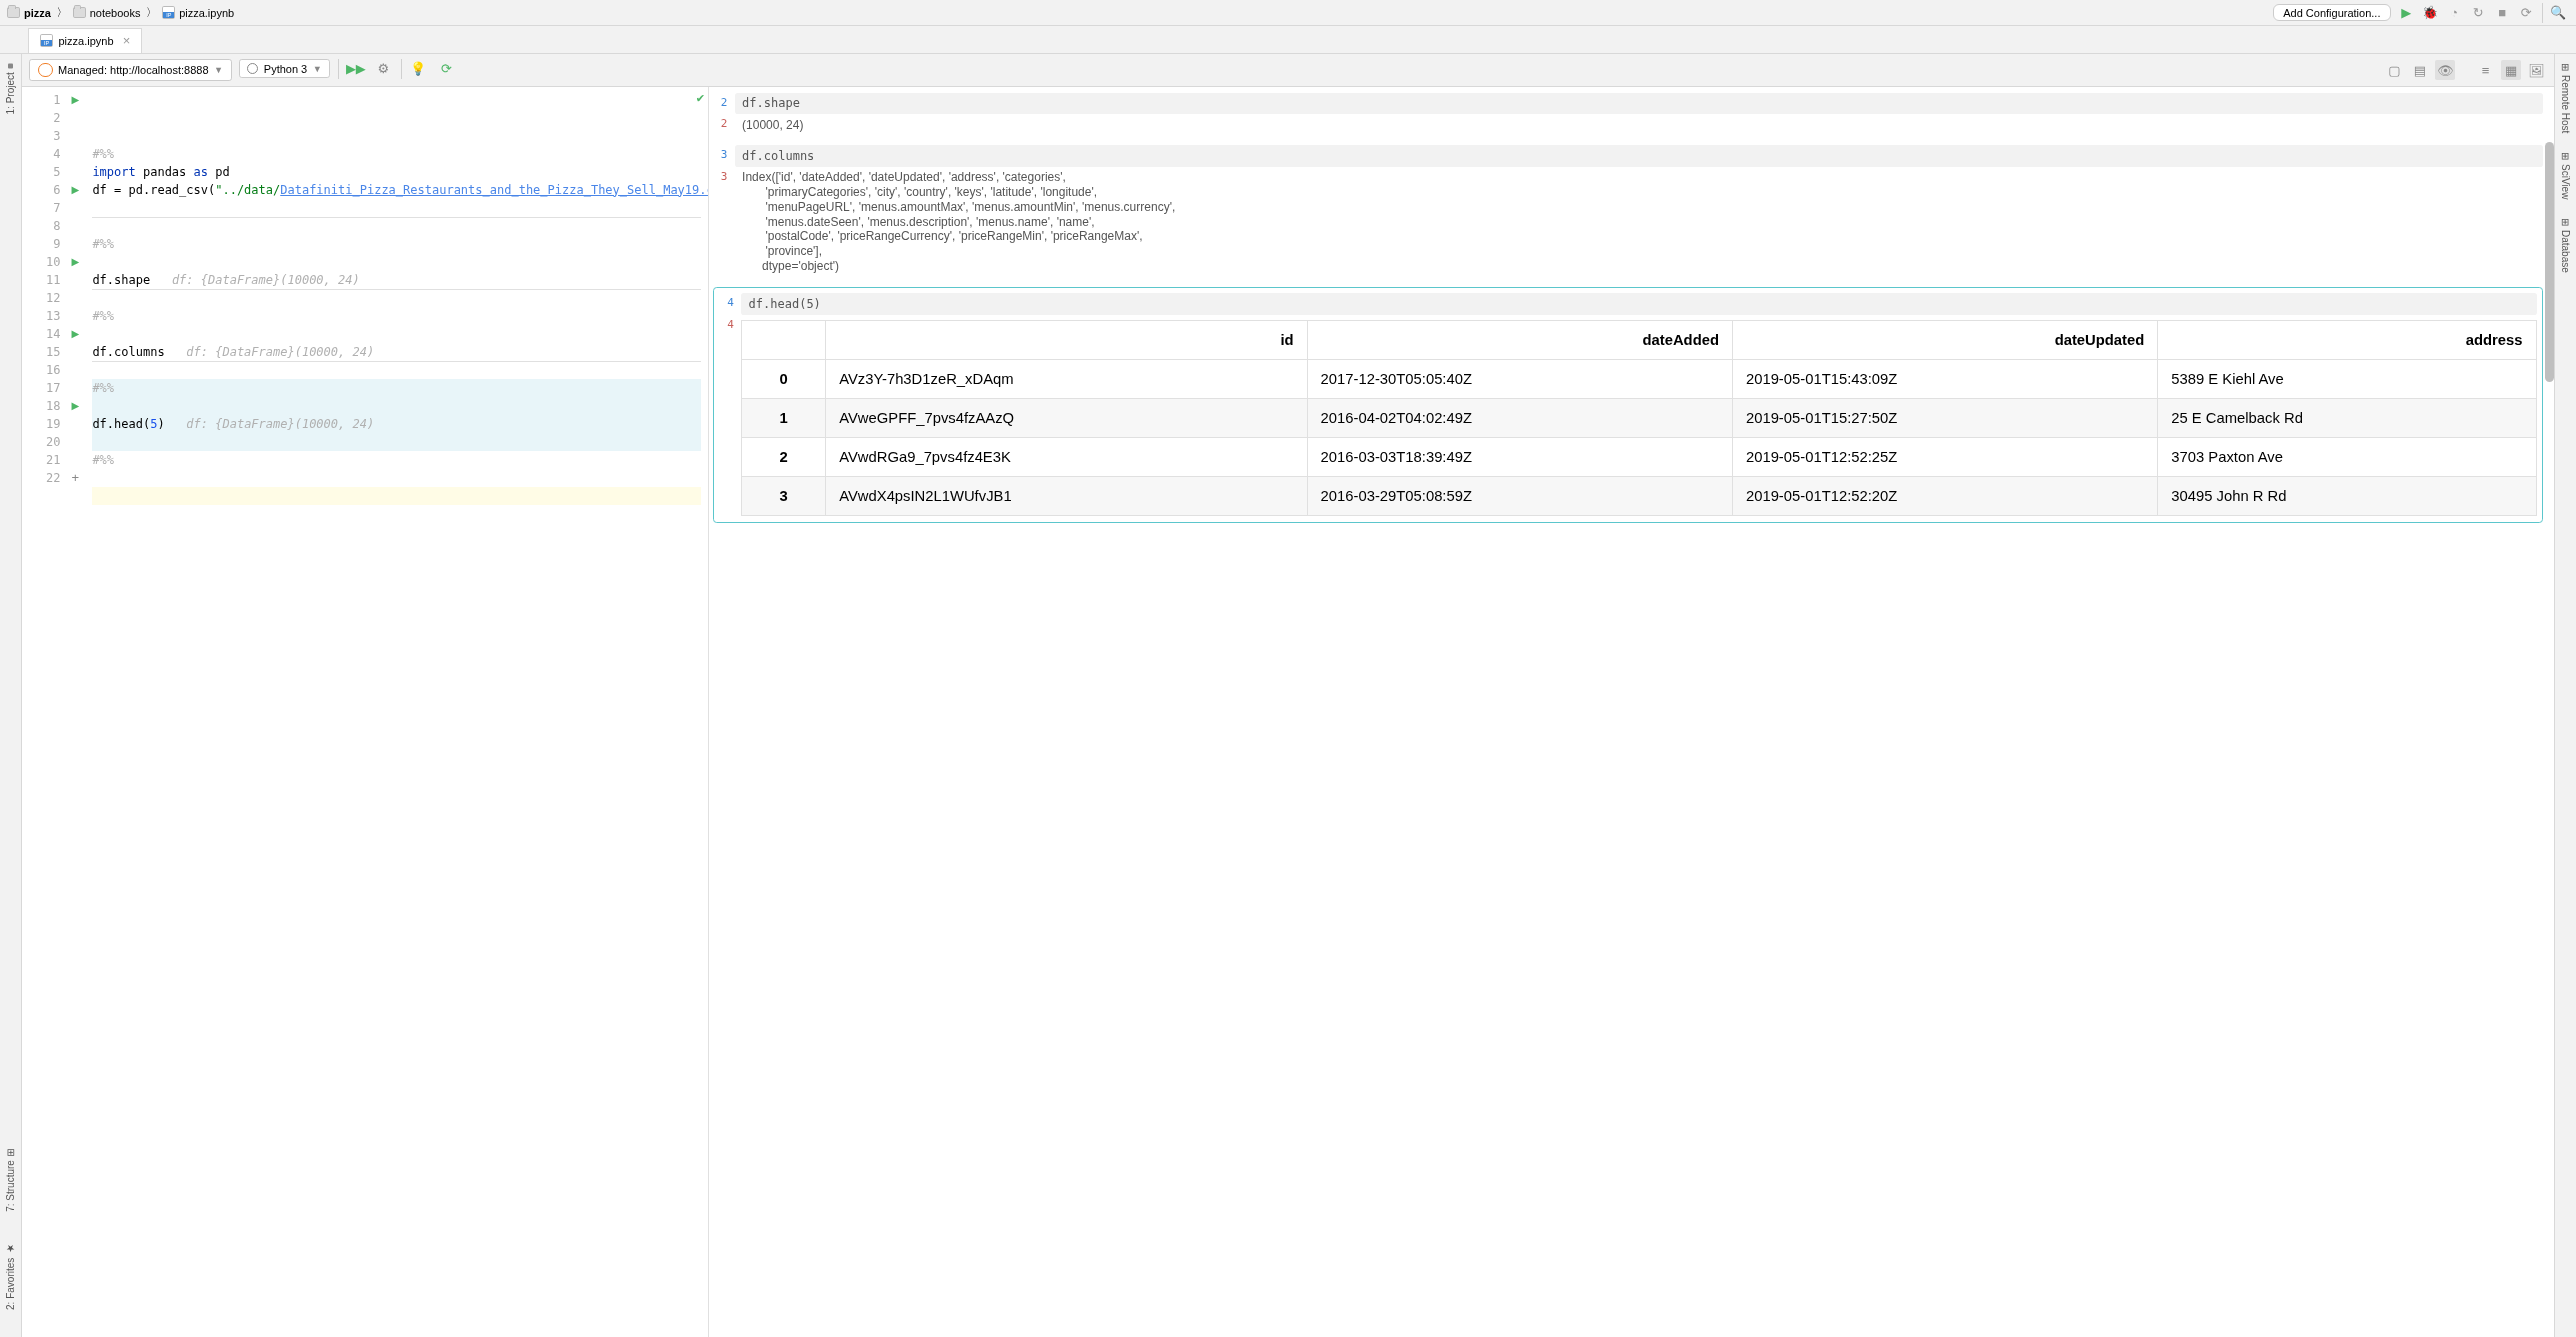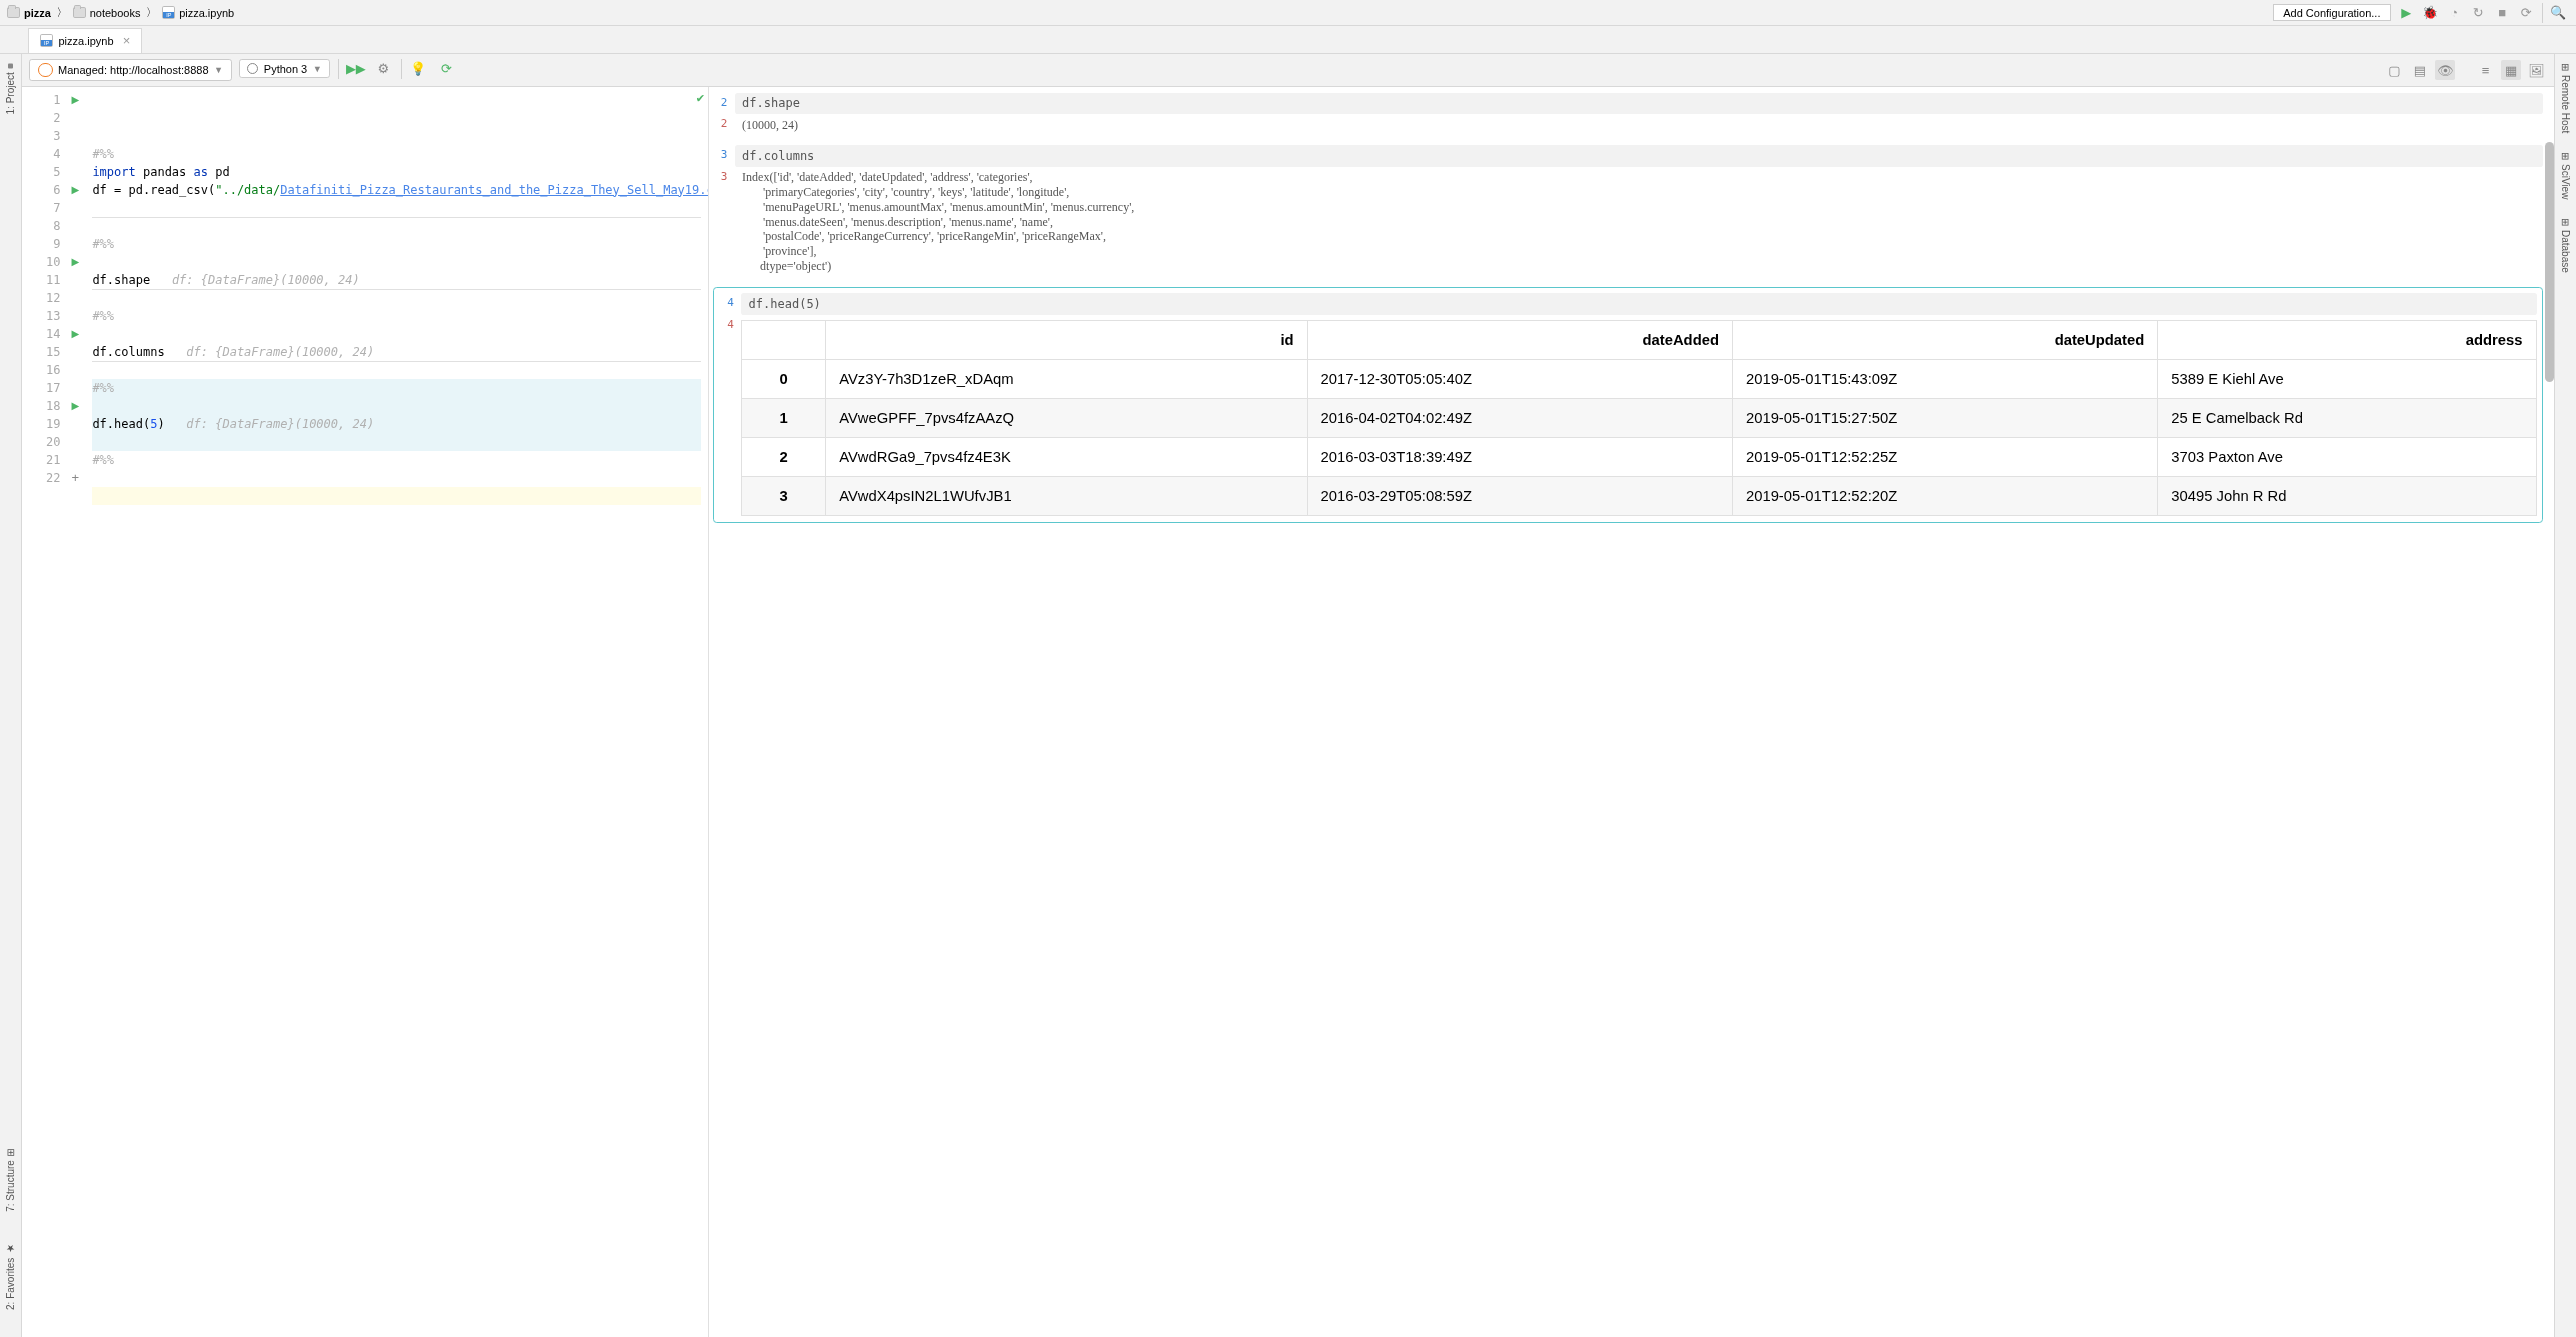--- a/index.html
+++ b/index.html
@@ -14,21 +14,21 @@
   transform-origin: top left;
 }
 .top-nav { height: 26px; background: #f2f2f2; border-bottom: 0.9px solid #d8d8d8; display:flex; align-items:center; padding-left: 7.4px; font-size: 11px; justify-content: space-between; }
 .breadcrumbs { display:flex; align-items:center; gap:5.5px; }
 .crumb { display:flex; align-items:center; gap:3.7px; color:#000; cursor:pointer; }
 .folder-ico { width:13px; height:11px; background:#dcdcdc; border:0.9px solid #bbb; border-radius:1.8px; position:relative; }
 .folder-ico::before { content:''; position:absolute; top:-2.8px; left:0; width:5.5px; height:2.8px; background:#dcdcdc; border:0.9px solid #bbb; border-bottom:none; border-radius:1.8px 1.8px 0 0; }
 .ipynb-ico { width:13px; height:13px; background:#fff; border:0.9px solid #bbb; border-radius:1.8px; position:relative; }
 .ipynb-ico::after { content:'IP'; position:absolute; bottom:0; left:0; right:0; background:#3e86d7; color:#fff; font-size:5.5px; text-align:center; line-height:6.5px; }
 .top-right { display:flex; align-items:center; gap:7.4px; padding-right:9.2px; }
-.add-config-btn { background:#fff; border:0.9px solid #ccc; border-radius:0; padding:1.8px 9.2px; font-size:11px; cursor:pointer; }
+.add-config-btn { background:#fff; border:0.9px solid #ccc; border-radius:6px; padding:1.8px 9.2px; font-size:11px; cursor:pointer; }
 .tool-icon { width:16.6px; height:16.6px; display:flex; align-items:center; justify-content:center; color:#999; cursor:pointer; font-size:13px; }
 .tool-icon.green { color:#4eb666; }
 
 .tabs-row { height:28px; background:#f2f2f2; border-bottom:0.9px solid #d8d8d8; display:flex; align-items:flex-end; padding-left:28px; }
 .file-tab { background:#fff; border:0.9px solid #d8d8d8; border-bottom:none; padding:4.6px 11px; display:flex; align-items:center; gap:5.5px; font-size:11px; cursor:pointer; }
 .file-tab .close { color:#999; font-size:13px; margin-left:3.7px; }
 
 .main-layout { display:flex; height: calc(100% - 54px); }
 .left-gutter { width:22px; background:#f2f2f2; border-right:0.9px solid #d8d8d8; display:flex; flex-direction:column; align-items:center; justify-content:space-between; padding:9.2px 0; }
 .right-gutter { width:22px; background:#f2f2f2; border-left:0.9px solid #d8d8d8; display:flex; flex-direction:column; align-items:center; justify-content:flex-start; padding:9.2px 0; }
@@ -71,21 +71,21 @@
 .hint { color:#b0b0b0; font-style:italic; }
 .sync-badge { position:absolute; top:1.8px; right:3.7px; color:#4eb666; font-size:13px; }
 
 .output-pane { flex:1; padding:5.5px 11px 5.5px 3.7px; overflow:auto; position:relative; }
 .out-cell { margin-bottom:9.2px; }
 .out-row { display:flex; align-items:flex-start; }
 .out-num { width:22px; text-align:right; padding-right:7.4px; font-family:Menlo,Consolas,monospace; font-size:11px; color:#888; line-height:20px; flex-shrink:0; }
 .out-num.in { color:#3e86d7; }
 .out-num.out { color:#c7605b; }
 .code-box { background:#f2f2f2; border-radius:2.8px; padding:3.7px 7.4px; flex:1; font-family:Menlo,Consolas,monospace; font-size:12px; color:#555; }
-.out-text { flex:1; font-family:Liberation Serif, serif; font-size:12px; color:#555; white-space:pre; line-height:14.8px; padding:3.7px 7.4px; }
+.out-text { flex:1; font-family:Liberation Sans, sans-serif; font-size:12px; color:#555; white-space:pre; line-height:14.8px; padding:3.7px 7.4px; }
 .selected-cell { border:1.8px solid #5bc6cc; border-radius:3.7px; padding:5.5px; margin-top:7.4px; }
 .df-table { width:100%; border-collapse:collapse; margin-top:5.5px; font-size:14.8px; }
 .df-table th, .df-table td { border:0.9px solid #e0e0e0; padding:11px 13px; text-align:left; }
 .df-table th { text-align:right; font-weight:600; background:#fff; }
 .df-table th:first-child { background:#fff; }
 .df-table td:first-child { text-align:center; font-weight:600; }
 .df-table tr:nth-child(even) td { background:#f7f7f7; }
 .scroll-handle { position:absolute; right:0; top:55px; width:9.2px; height:240px; background:rgba(0,0,0,0.25); border-radius:4.6px; }
 </style>
 </head>

